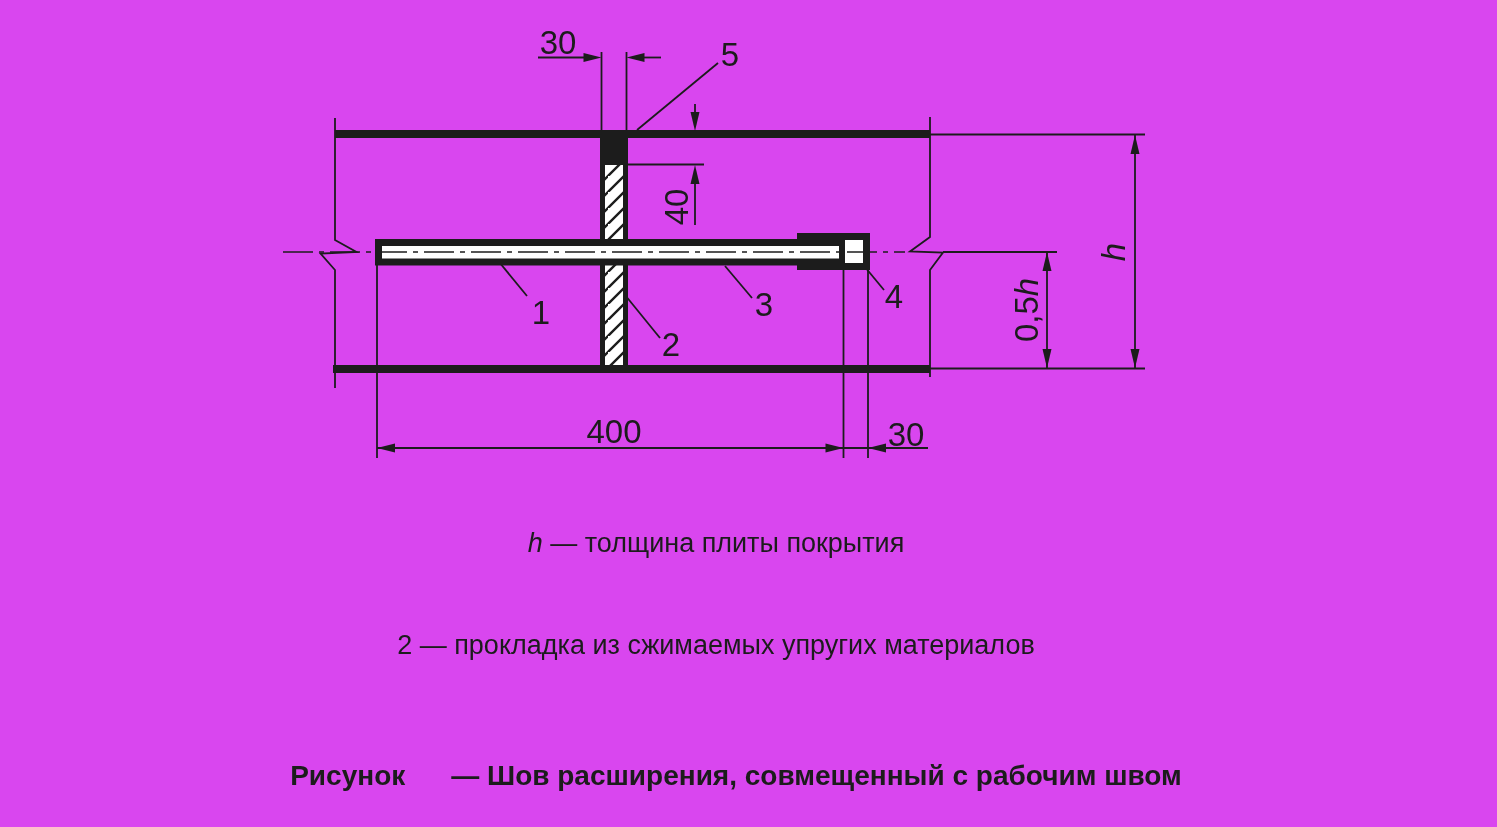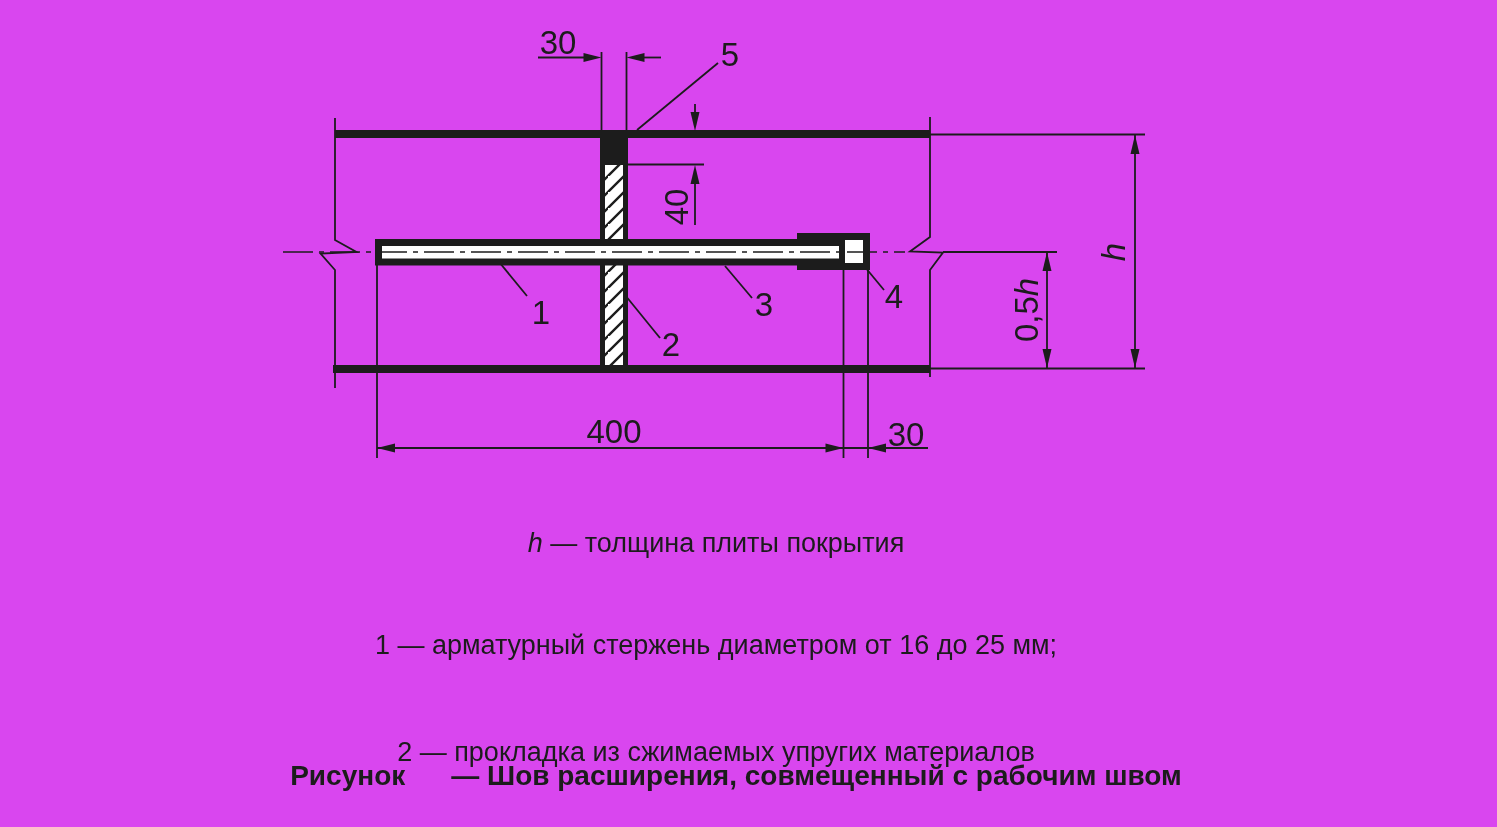--- a/index.html
+++ b/index.html
@@ -118,21 +118,20 @@
 
   <div class="part-label" style="left:541px;top:312px;">1</div>
   <div class="part-label" style="left:671px;top:344px;">2</div>
   <div class="part-label" style="left:764px;top:304px;">3</div>
   <div class="part-label" style="left:894px;top:296px;">4</div>
   <div class="part-label" style="left:730px;top:54px;">5</div>
 
   <div class="legend-h"><span class="it">h</span><span> — толщина плиты покрытия</span></div>
 
   <div class="legend-block">
-    <div>1 — арматурный стержень диаметром от 16 до 25 мм;</div>
     <div>2 — прокладка из сжимаемых упругих материалов</div>
     
     
     
   </div>
 
   <div class="caption"><span>Рисунок</span><span class="gap"></span><span>— Шов расширения, совмещенный с рабочим швом</span></div>
 
 </div>
 

